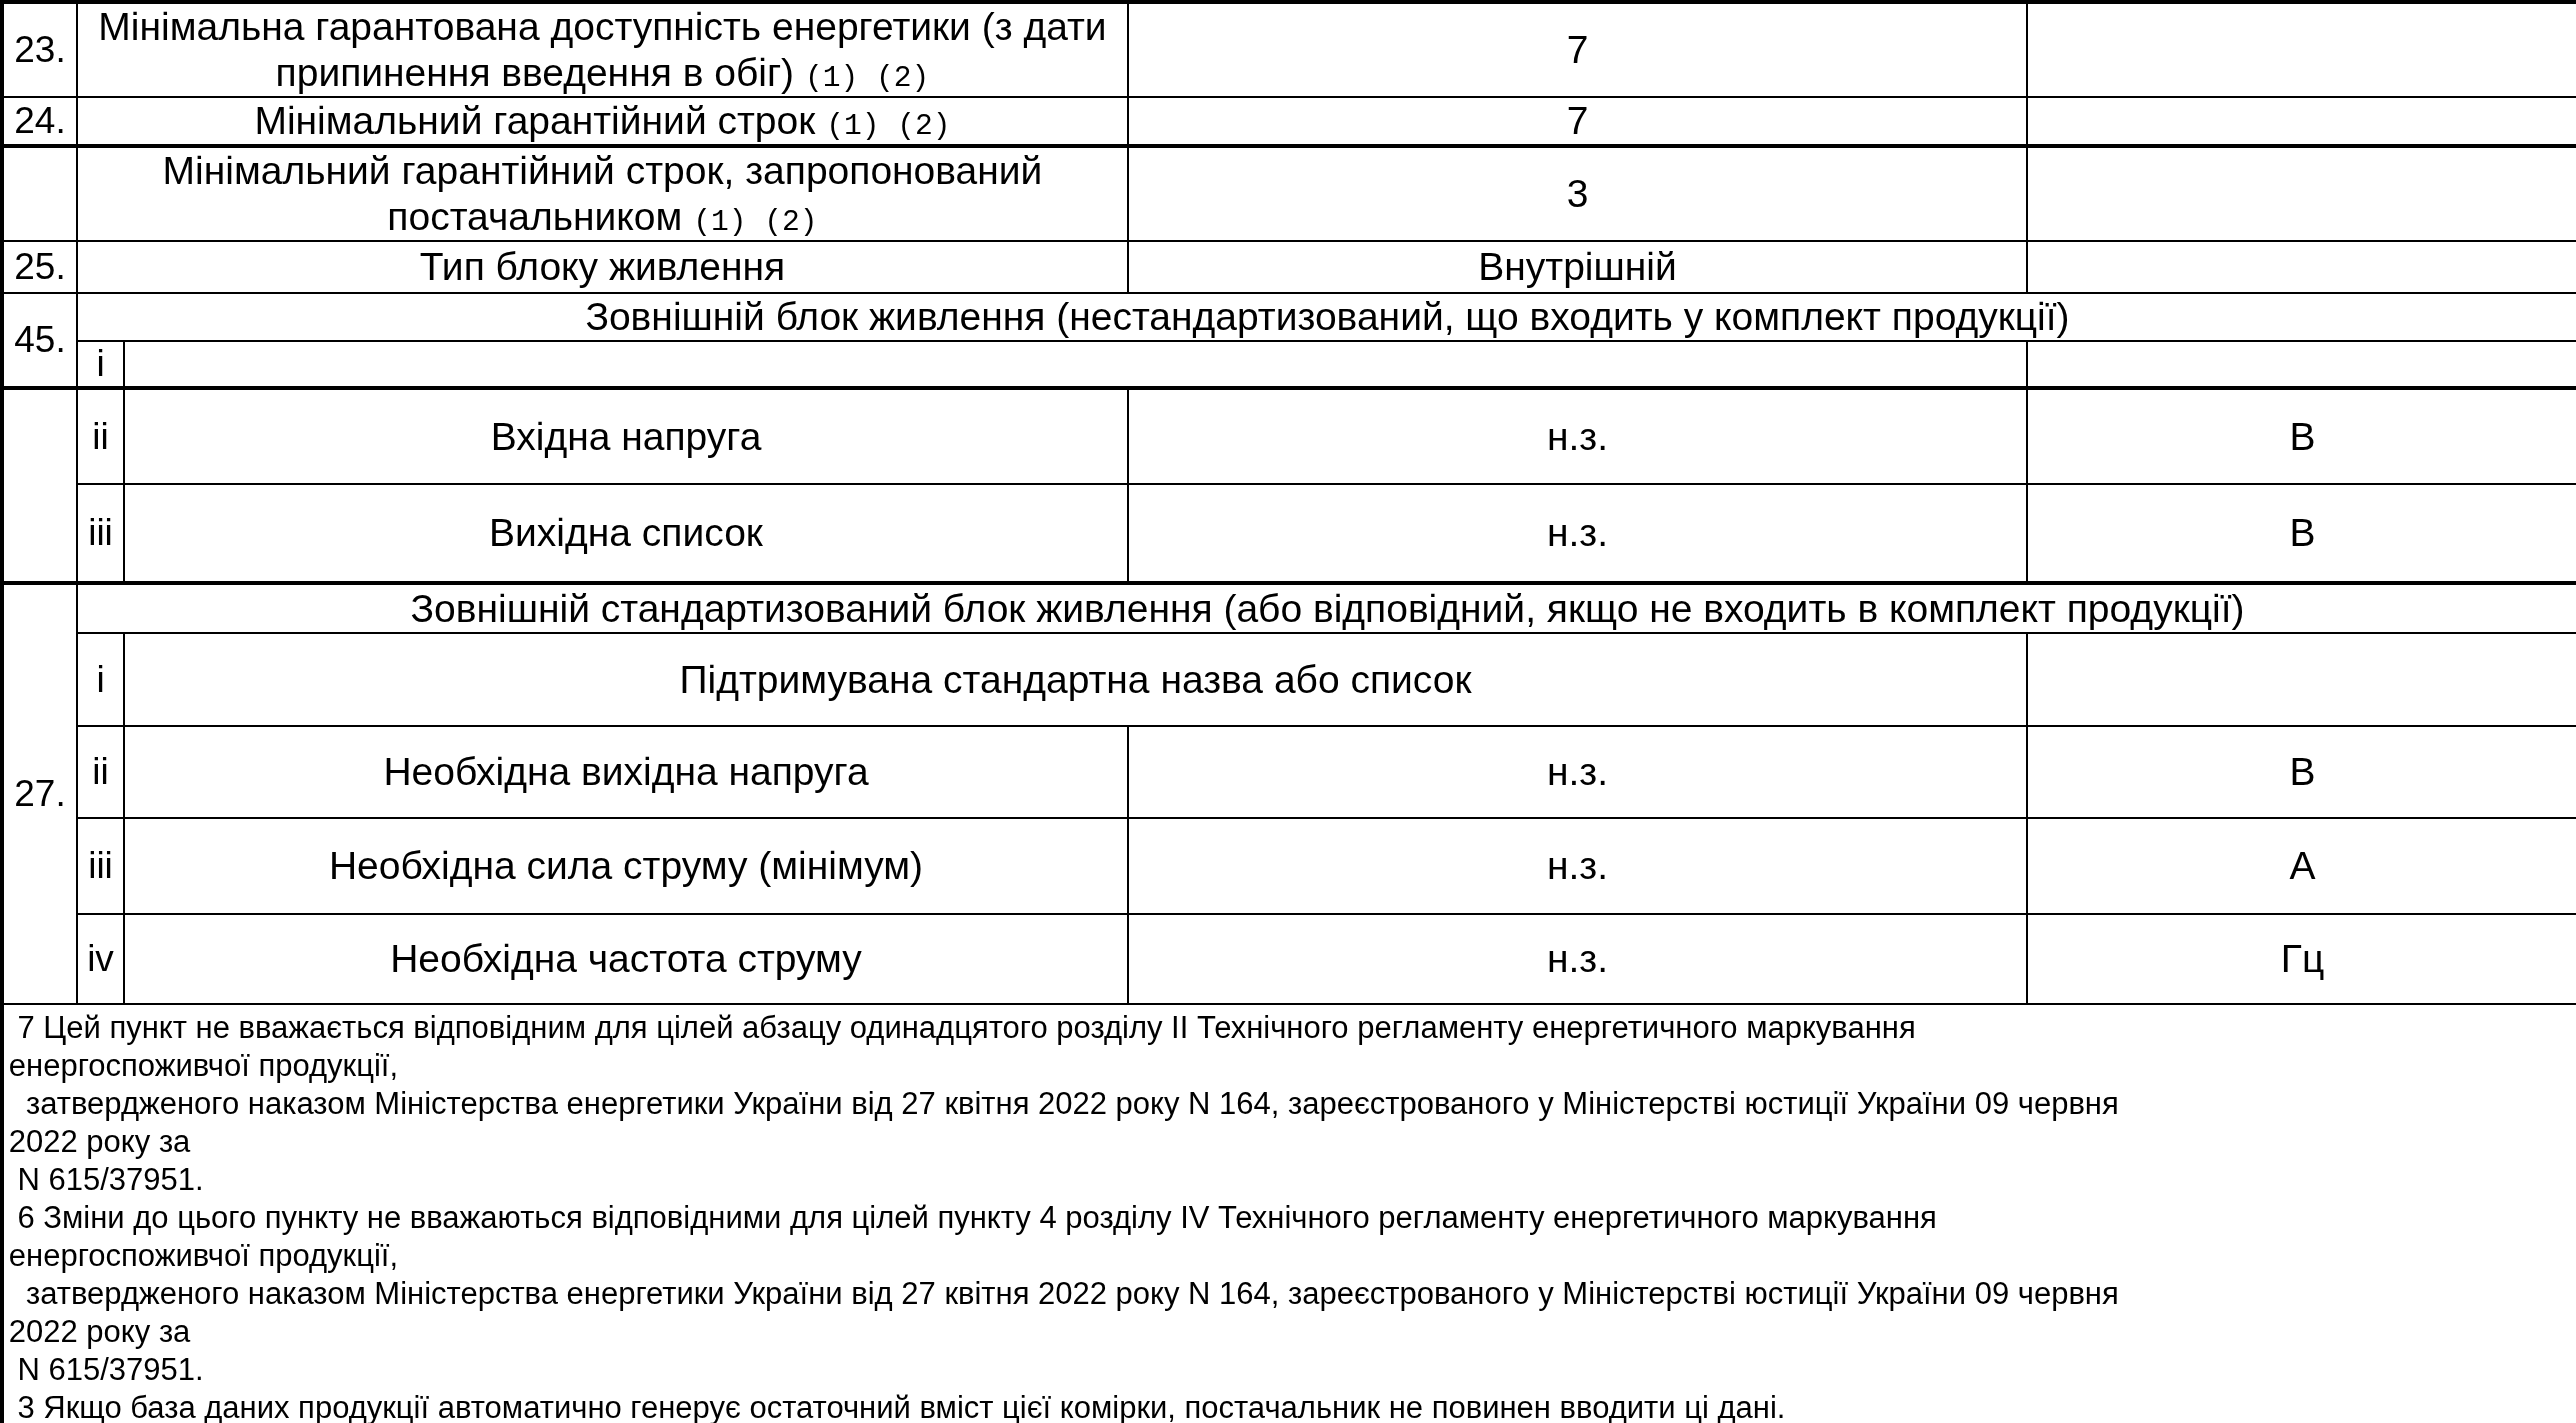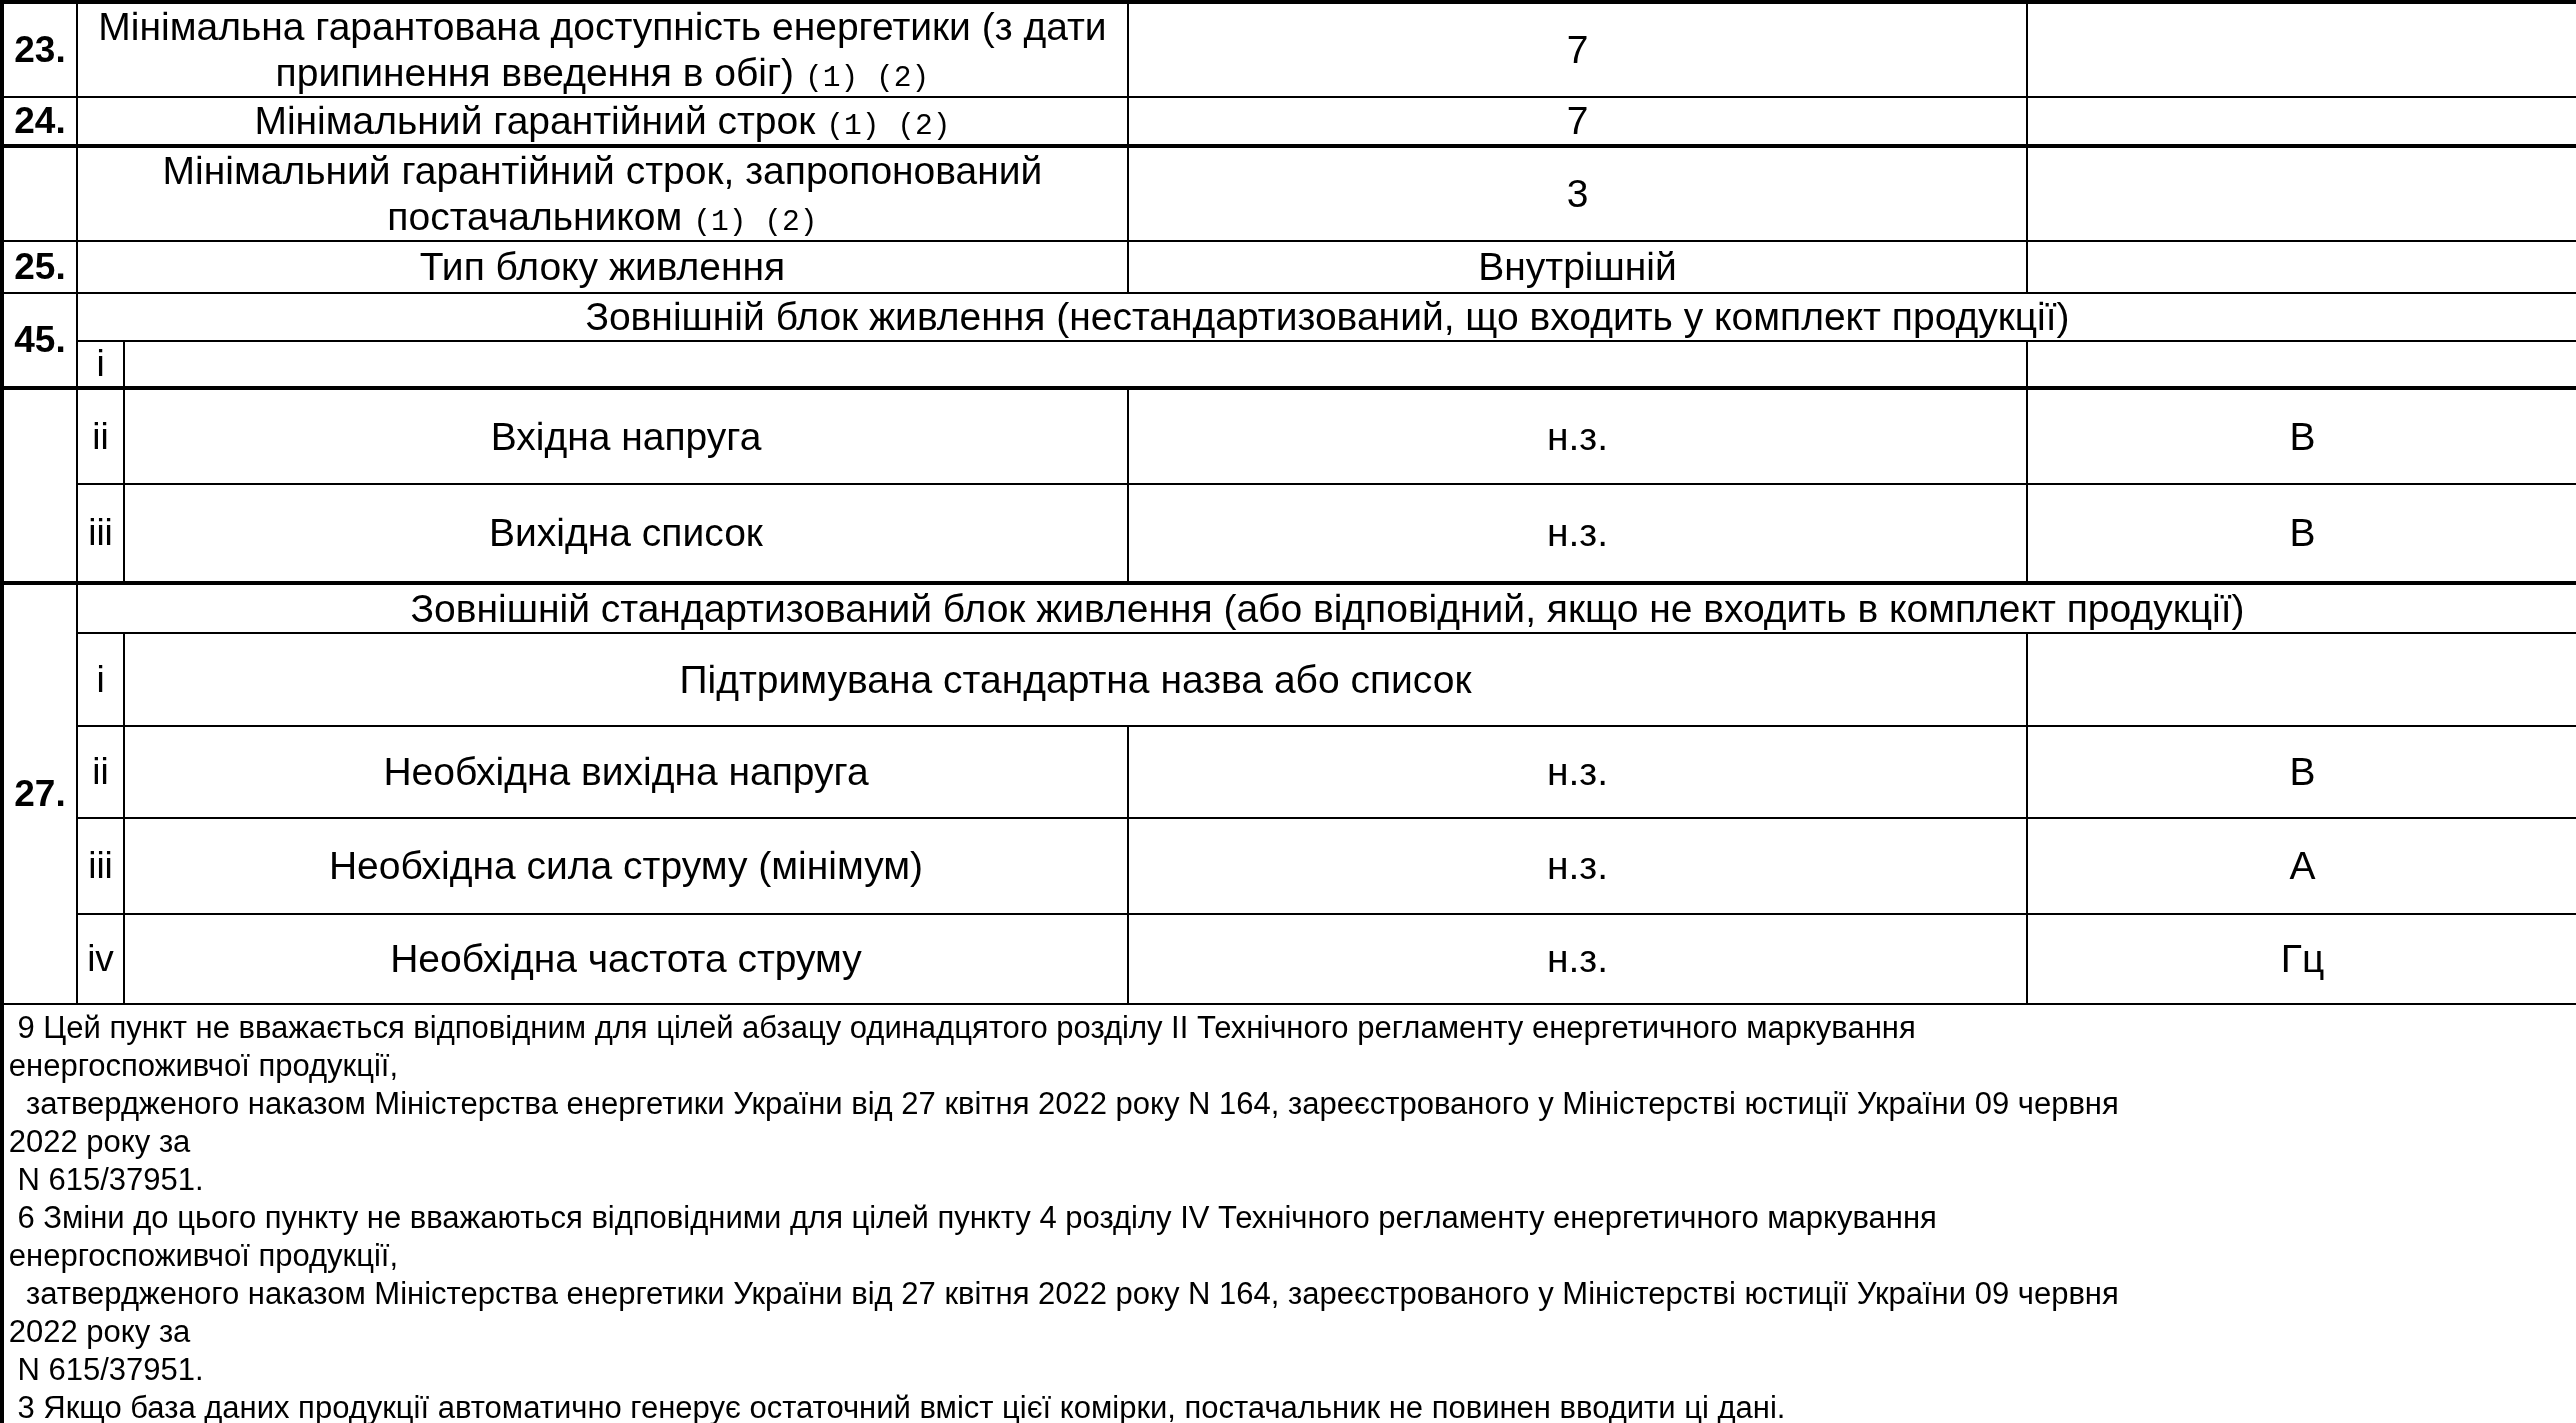--- a/index.html
+++ b/index.html
@@ -24,21 +24,21 @@
   td {
     border: 2.4px solid #000;
     text-align: center;
     vertical-align: middle;
     font-size: 39px;
     line-height: 1.18;
     padding: 0 8px;
     overflow: hidden;
   }
   tr.thick-top > td { border-top: 4.8px solid #000; }
-  td.num  { font-size: 37px; padding: 0 3.2px; font-weight: bold; }
+  td.num  { font-size: 37px; padding: 0 3.2px; }
   td.idx  { font-size: 37px; padding: 0 1.6px; }
   td.hdr  { font-size: 39px; }
   td.label{ }
   td.val  { }
   td.unit { }
   span.refs { font-size: 76%; font-family: Liberation Mono, monospace; }
   td.foot {
     text-align: left;
     vertical-align: top;
     font-size: 31px;
@@ -143,21 +143,21 @@
 
   <tr style="height:90px">
     <td class="idx">iv</td>
     <td class="label">Необхідна частота струму</td>
     <td class="val">н.з.</td>
     <td class="unit">Гц</td>
   </tr>
 
   <tr>
     <td class="foot" colspan="5">
-      <div> 9 Цей пункт не вважається відповідним для цілей абзацу одинадцятого розділу II Технічного регламенту енергетичного маркування</div>
+      <div> 7 Цей пункт не вважається відповідним для цілей абзацу одинадцятого розділу II Технічного регламенту енергетичного маркування</div>
       <div>енергоспоживчої продукції,</div>
       <div>  затвердженого наказом Міністерства енергетики України від 27 квітня 2022 року N 164, зареєстрованого у Міністерстві юстиції України 09 червня</div>
       <div>2022 року за</div>
       <div> N 615/37951.</div>
       <div> 6 Зміни до цього пункту не вважаються відповідними для цілей пункту 4 розділу IV Технічного регламенту енергетичного маркування</div>
       <div>енергоспоживчої продукції,</div>
       <div>  затвердженого наказом Міністерства енергетики України від 27 квітня 2022 року N 164, зареєстрованого у Міністерстві юстиції України 09 червня</div>
       <div>2022 року за</div>
       <div> N 615/37951.</div>
       <div> 3 Якщо база даних продукції автоматично генерує остаточний вміст цієї комірки, постачальник не повинен вводити ці дані.</div>

